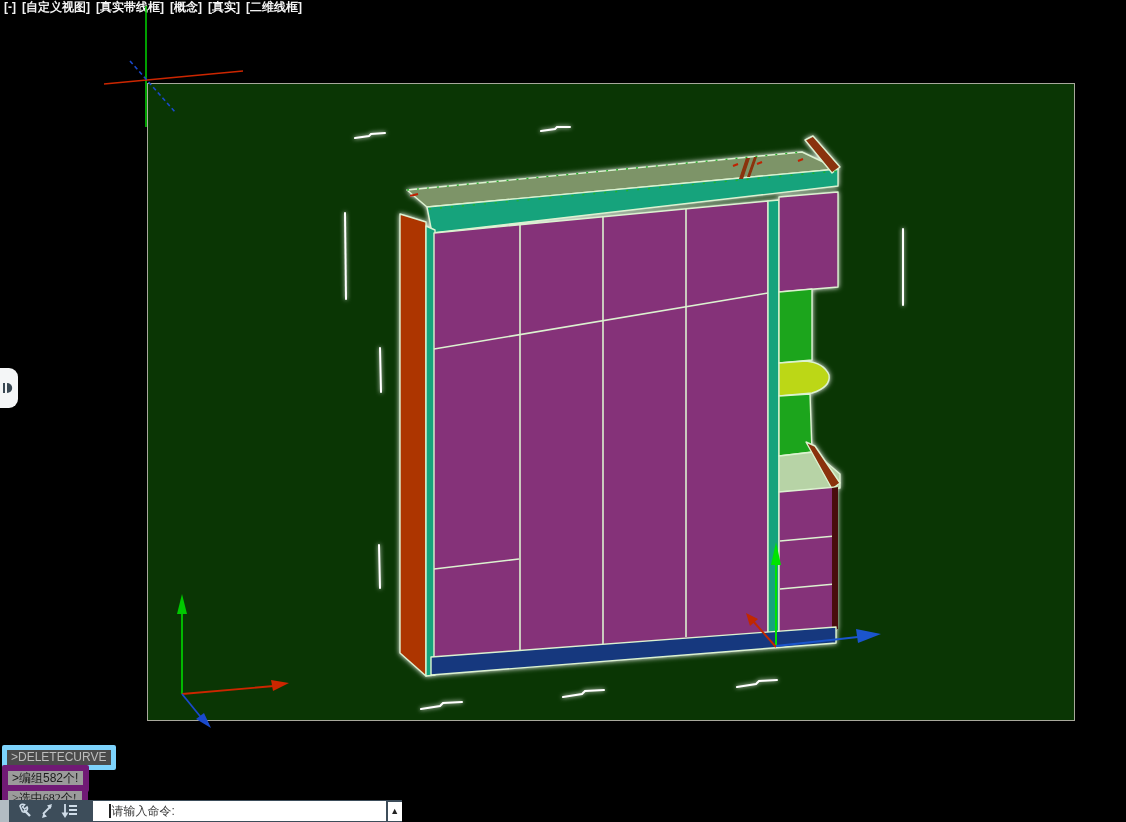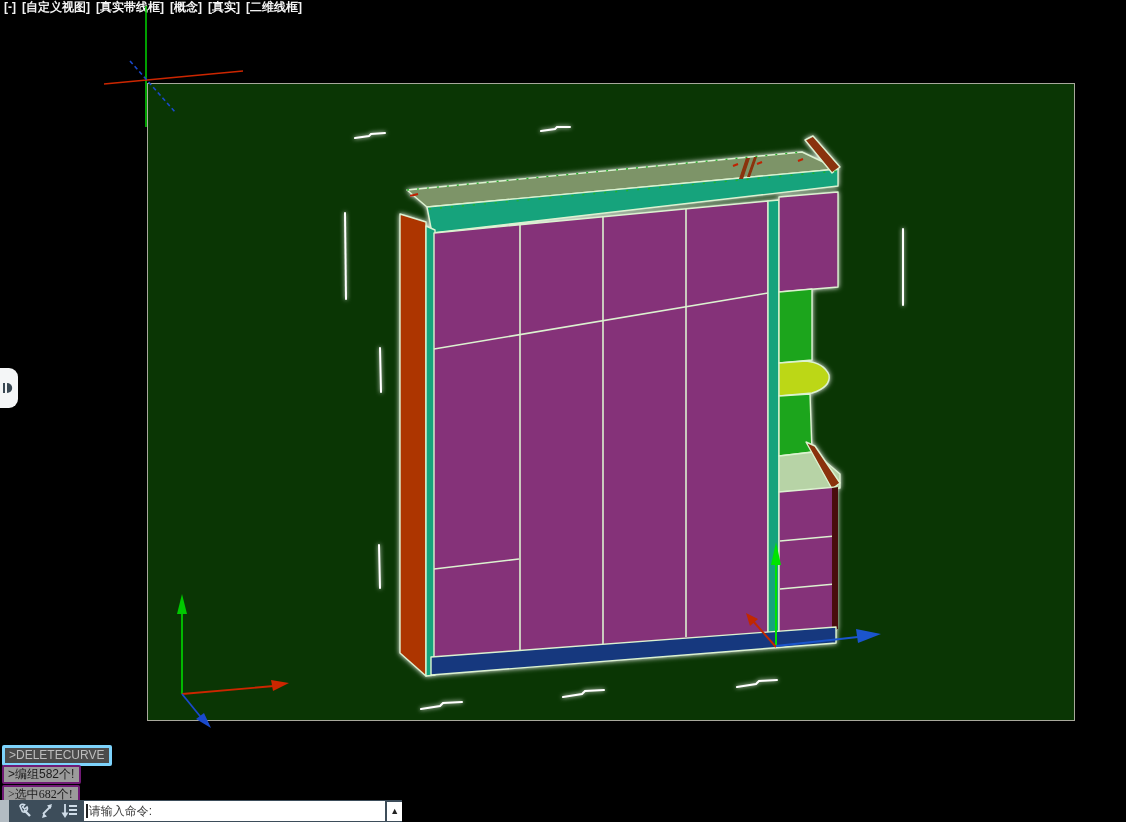--- a/index.html
+++ b/index.html
@@ -21,30 +21,30 @@
   .viewport{position:absolute;left:147px;top:83px;width:928px;height:638px;
     background:var(--viewport-bg);border:1px solid var(--viewport-border);}
 
   .overlay{position:absolute;left:0;top:0;width:1126px;height:822px;pointer-events:none;}
 
   .sidetab{position:absolute;left:0;top:368px;width:18px;height:40px;background:#f4f6f7;
     border-radius:0 9px 9px 0;display:flex;align-items:center;justify-content:center;}
 
   .history{position:absolute;left:2px;font-size:12px;line-height:14px;padding:0 5px 1px 4px;
     border-radius:2px;white-space:nowrap;}
-  .hist-dark{top:745px;background:#4b4b4b;border:3px solid #7dd3fc;color:#bdbdbd;}
-  .hist-lite{background:#9b9b9b;border:2px solid #701a75;color:#1c1c1c;}
+  .hist-dark{top:745px;background:#4b4b4b;border:5px solid #7dd3fc;color:#bdbdbd;}
+  .hist-lite{background:#9b9b9b;border:6px solid #701a75;color:#1c1c1c;}
   .h2{top:765px;} .h3{top:785px;font-family:Liberation Serif, serif;}
 
   .cmdbar{position:absolute;left:0;top:800px;width:402px;height:22px;
     background:var(--commandbar-bg);display:flex;align-items:center;}
   .cmd-grip{width:9px;height:22px;background:#b3bcc3;margin-right:5px;}
   .cmd-icon{width:18px;height:16px;margin:0 2px;flex:0 0 auto;cursor:pointer;}
-  .cmd-input{margin-left:4px;width:306px;height:20px;background:#fff;display:flex;
-    align-items:center;padding-left:2px;font-size:12px;color:#3c3c3c;cursor:text;}
+  .cmd-input{margin-left:13px;width:306px;height:20px;background:#fff;display:flex;
+    align-items:center;padding-left:16px;font-size:12px;color:#3c3c3c;cursor:text;}
   .caret{width:2px;height:14px;background:#222;margin-right:1px;}
   .cmd-scroll{margin-left:2px;width:15px;height:19px;background:#fff;color:#222;
     font-size:9px;display:flex;align-items:center;justify-content:center;cursor:pointer;}
 
   
   .c-purple{fill:var(--purple);} .c-teal{fill:var(--teal);} .c-sage{fill:var(--sage-top);}
   .c-rust{fill:var(--rust);} .c-rustd{fill:var(--rust-dark);} .c-green{fill:var(--green-shelf);}
   .c-chart{fill:var(--chartreuse);} .c-pale{fill:var(--pale-shelf);} .c-navy{fill:var(--navy-base);}
   .c-dark{fill:var(--dark-strip);}
   .s-pale{stroke:var(--pale-line);stroke-width:1.4;stroke-linejoin:round;}

